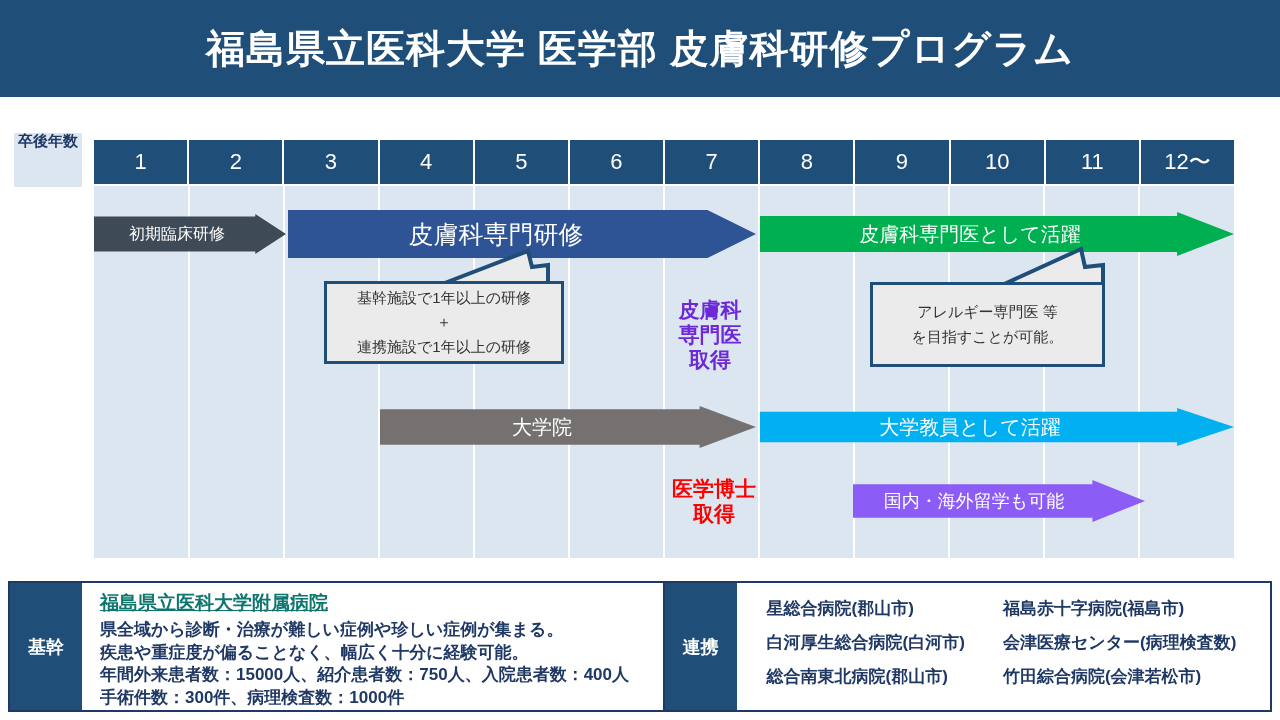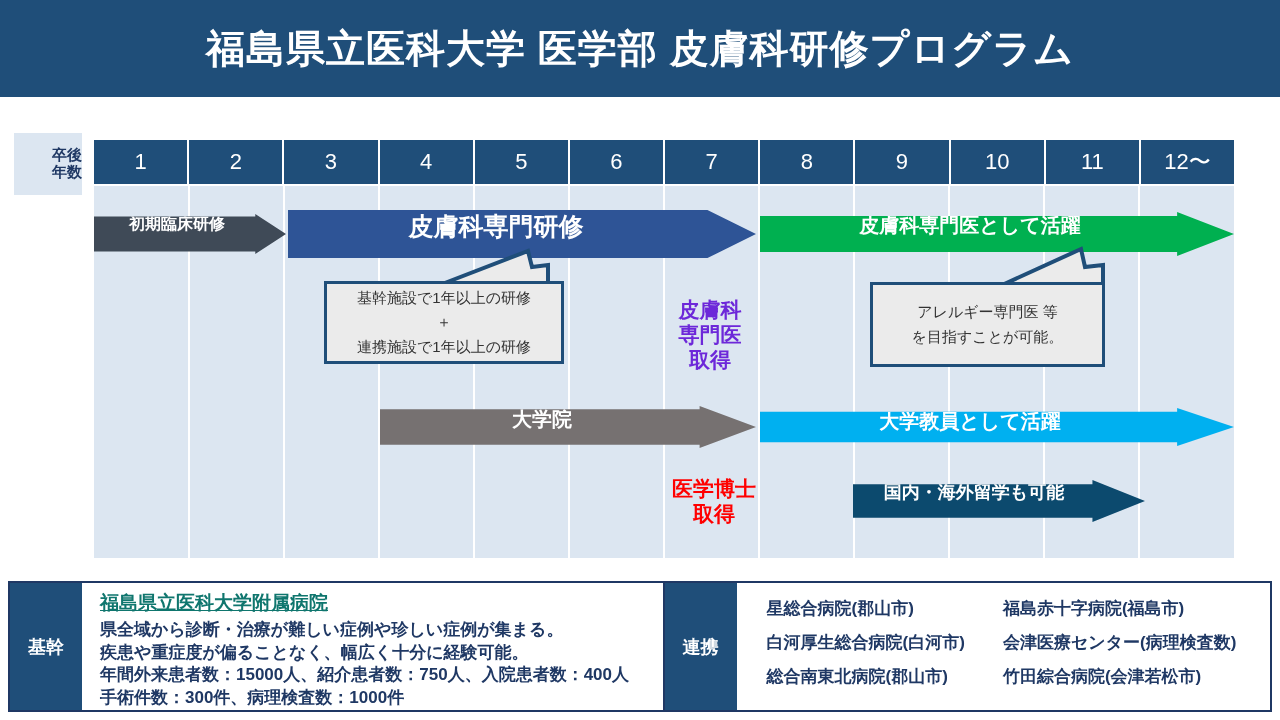--- a/index.html
+++ b/index.html
@@ -16,23 +16,23 @@
     background:#1f4e79;
     display:flex;align-items:center;justify-content:center;
   }
   #title-text{
     color:#ffffff;font-size:39px;font-weight:bold;letter-spacing:1px;
     white-space:nowrap;
   }
 
   
   #axis-label{
-    position:absolute;left:14px;top:133px;width:68px;height:62px;
+    position:absolute;left:14px;top:133px;width:68px;height:54px;
     background:#dce6f1;color:#1f3864;
-    display:flex;flex-direction:column;align-items:flex-end;justify-content:center;
+    display:flex;flex-direction:row;align-items:flex-start;justify-content:center;
     font-size:15px;font-weight:bold;line-height:1.12;
   }
 
   
   #plot-area{
     position:absolute;left:94px;top:186px;width:1140px;height:372px;
     background:#dce6f1;
   }
   .gridline{
     position:absolute;top:0;width:2px;height:372px;background:#ffffff;
@@ -45,22 +45,22 @@
   }
   .year-cell{
     flex:1 1 0;background:#1f4e79;color:#ffffff;
     display:flex;align-items:center;justify-content:center;
     font-size:22px;border-right:2px solid #ffffff;box-sizing:border-box;
   }
   .year-cell:last-child{border-right:none;}
 
   
   .arrow{
-    position:absolute;display:flex;align-items:flex-start;justify-content:center;
-    color:#ffffff;font-weight:bold;white-space:nowrap;
+    position:absolute;display:flex;align-items:center;justify-content:center;
+    color:#ffffff;font-weight:normal;white-space:nowrap;
     box-sizing:border-box;
   }
   .arrow .arrow-label{position:relative;z-index:2;}
 
   #arrow-shoki{
     left:94px;top:214px;width:192px;height:40px;
     background:#3f4a57;font-size:16px;
     clip-path:polygon(0 6%,84% 6%,84% 0,100% 50%,84% 100%,84% 94%,0 94%);
     padding-right:26px;
   }
@@ -186,21 +186,21 @@
 </div>
 <div class="arrow" id="arrow-katsuyaku" style="background: rgb(0, 176, 80);">
   <span class="arrow-label">皮膚科専門医として活躍</span>
 </div>
 <div class="arrow" id="arrow-daigakuin" style="background: rgb(118, 113, 113);">
   <span class="arrow-label">大学院</span>
 </div>
 <div class="arrow" id="arrow-kyoin" style="background: rgb(0, 176, 240);">
   <span class="arrow-label">大学教員として活躍</span>
 </div>
-<div class="arrow" id="arrow-ryugaku" style="background: #0c4a6e;">
+<div class="arrow" id="arrow-ryugaku" style="background: #8b5cf6;">
   <span class="arrow-label">国内・海外留学も可能</span>
 </div>
 
 <div class="red-label" id="label-hifuka" style="color: #6d28d9; margin-top: 17px;">皮膚科
 専門医
 取得</div>
 <div class="red-label" id="label-hakase" style="color: rgb(255, 0, 0);">医学博士
 取得</div>
 
 <svg class="callout-tail" style="left:420px;top:245px;width:150px;height:50px;" viewBox="0 0 150 50">

